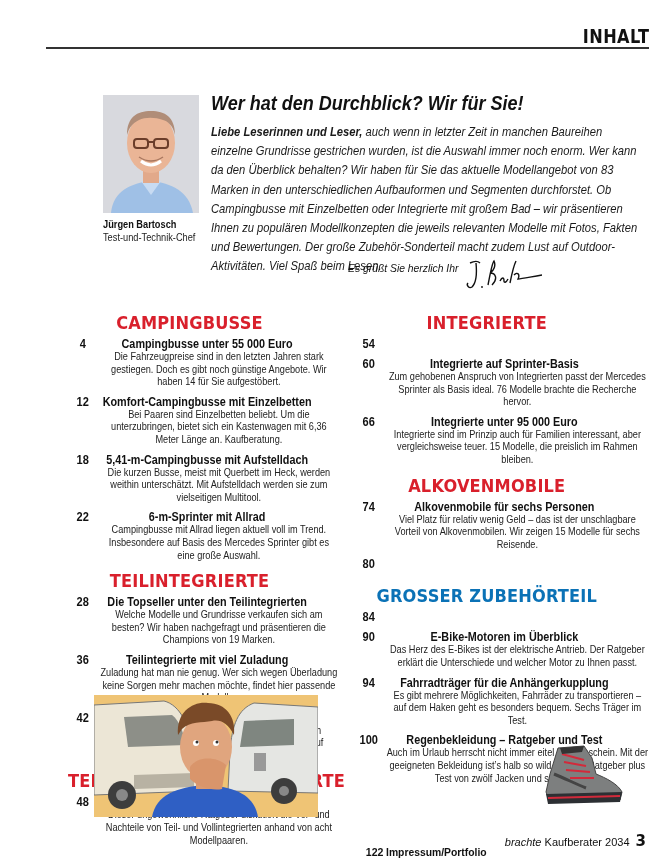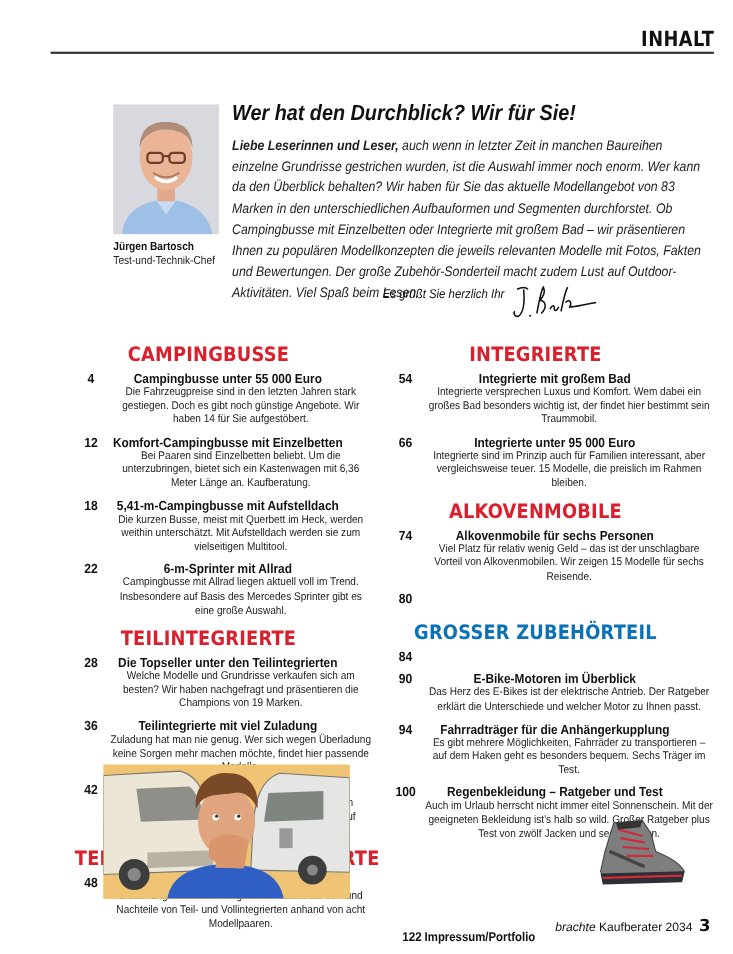--- a/index.html
+++ b/index.html
@@ -167,23 +167,26 @@
       <circle cx="123" cy="47" r="1.5" fill="#333"></circle>
     <path d="M96 72 C104 60 124 62 132 70 L128 94 C118 96 104 92 96 84 Z" fill="#d9956b"></path>
   </svg>
 </div>
 
 <div class="col col-right">
   <div class="section">
     <div class="section-title red">INTEGRIERTE</div>
     <div class="entry">
         <div class="num">54</div>
-        <div class="txt">
-          <div class="headline">Integrierte mit großem Bad</div>
-          <div class="desc">Integrierte versprechen Luxus und Komfort. Wem dabei ein großes Bad besonders wichtig ist, der findet hier bestimmt sein Traummobil.</div>
+      </div>
+    <div class="entry">
+        <div class="num">60</div>
+        <div class="txt">
+          <div class="headline">Integrierte auf Sprinter-Basis</div>
+          <div class="desc">Zum gehobenen Anspruch von Integrierten passt der Mercedes Sprinter als Basis ideal. 76 Modelle brachte die Recherche hervor.</div>
         </div>
       </div>
     <div class="entry">
         <div class="num">66</div>
         <div class="txt">
           <div class="headline">Integrierte unter 95 000 Euro</div>
           <div class="desc">Integrierte sind im Prinzip auch für Familien interessant, aber vergleichsweise teuer. 15 Modelle, die preislich im Rahmen bleiben.</div>
         </div>
       </div>
   </div>

